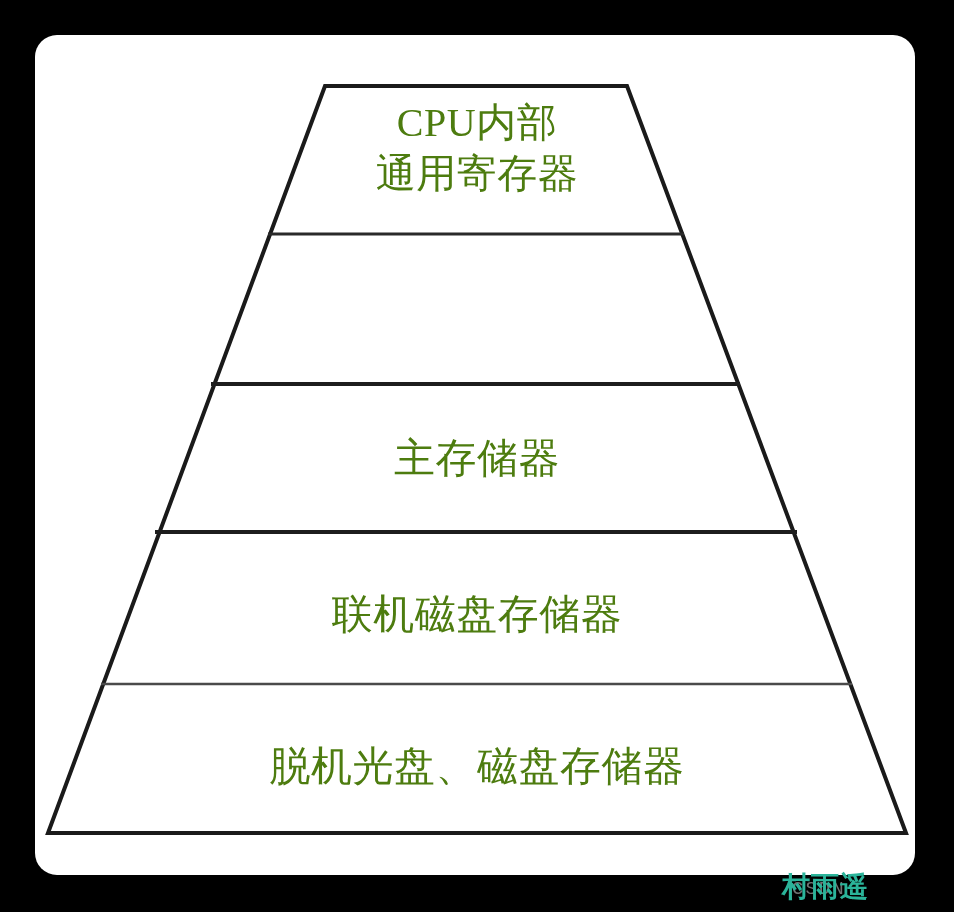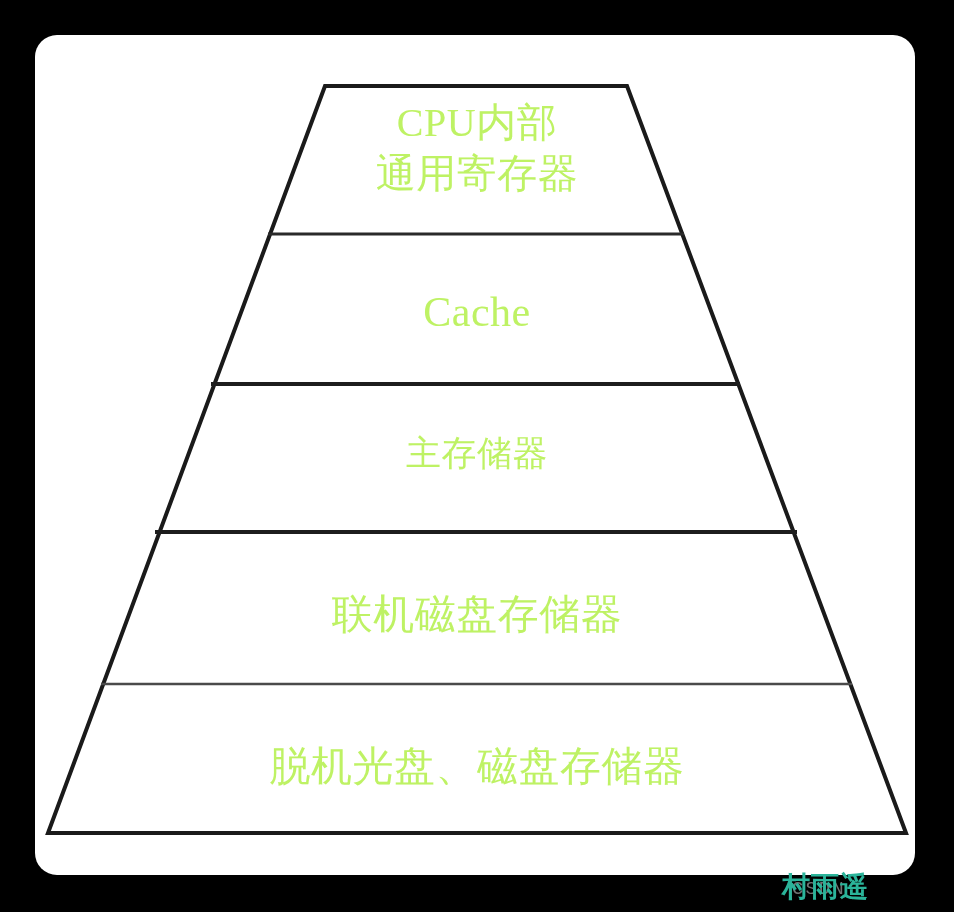--- a/index.html
+++ b/index.html
@@ -27,38 +27,38 @@
   #diagram-svg {
     position: absolute;
     left: 0;
     top: 0;
     width: 954px;
     height: 912px;
   }
   .tier-label {
     position: absolute;
     text-align: center;
-    color: #bef264;
+    color: #4d7c0f;
     font-family: "Liberation Serif", "DejaVu Serif", serif;
     white-space: pre-line;
     line-height: 1.28;
     letter-spacing: 0.5px;
     user-select: none;
   }
   #tier-label-0 {
     left: 277px; top: 97px; width: 400px;
     font-size: 40px;
   }
   #tier-label-1 {
     left: 237px; top: 286px; width: 480px;
     font-size: 42px;
   }
   #tier-label-2 {
     left: 197px; top: 432px; width: 560px;
-    font-size: 35px;
+    font-size: 41px;
   }
   #tier-label-3 {
     left: 157px; top: 588px; width: 640px;
     font-size: 41px;
   }
   #tier-label-4 {
     left: 117px; top: 740px; width: 720px;
     font-size: 41px;
   }
   #watermark {
@@ -103,21 +103,20 @@
 
     <line x1="268" y1="234" x2="684" y2="234" stroke="#2a2a2a" stroke-width="3.2"></line>
     <line x1="211" y1="384" x2="740" y2="384" stroke="#1d1d1d" stroke-width="4"></line>
     <line x1="155" y1="532" x2="797" y2="532" stroke="#1d1d1d" stroke-width="4"></line>
     <line x1="101" y1="684" x2="852" y2="684" stroke="#4a4a4a" stroke-width="2.6"></line>
   </svg>
 
   <div class="tier-label" id="tier-label-0">CPU内部
 通用寄存器</div>
 
-  <div class="tier-label" id="tier-label-1">Cache</div>
 
   <div class="tier-label" id="tier-label-2">主存储器</div>
 
   <div class="tier-label" id="tier-label-4">脱机光盘、磁盘存储器</div>
 
   <div class="tier-label" id="tier-label-3">联机磁盘存储器</div>
 
   <div id="watermark">
     <span id="watermark-brand">CSDN</span>
     <span id="watermark-name">村雨遥</span>

